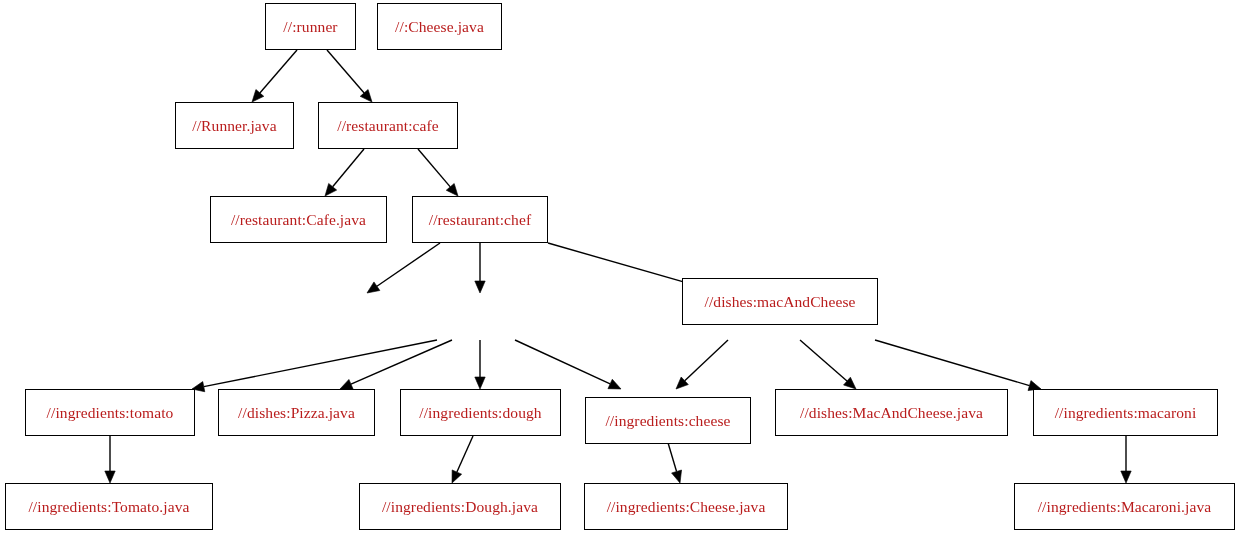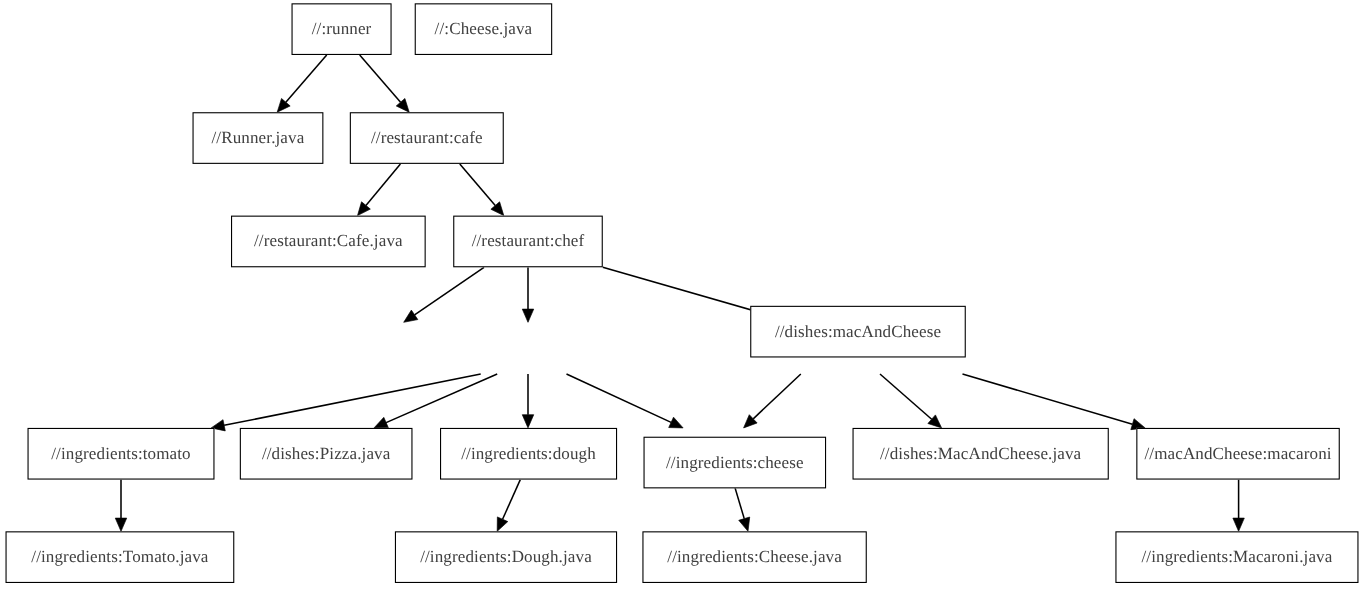--- a/index.html
+++ b/index.html
@@ -23,21 +23,21 @@
     height: 539px;
   }
   .gnode {
     position: absolute;
     box-sizing: border-box;
     border: 1px solid #000000;
     background: #ffffff;
     display: flex;
     align-items: center;
     justify-content: center;
-    color: #404040;
+    color: #b91c1c;
     font-size: 15.5px;
     line-height: 1;
     white-space: nowrap;
     letter-spacing: 0.1px;
   }
   .gnode-label {
     pointer-events: none;
   }
   .edge-path {
     fill: none;
@@ -158,21 +158,21 @@
     <div class="gnode" style="left: 400px; top: 389px; width: 161px; height: 47px;">
       <span class="gnode-label">//ingredients:dough</span>
     </div>
     <div class="gnode" style="left: 585px; top: 397px; width: 166px; height: 47px;">
       <span class="gnode-label">//ingredients:cheese</span>
     </div>
     <div class="gnode" style="left: 775px; top: 389px; width: 233px; height: 47px;">
       <span class="gnode-label">//dishes:MacAndCheese.java</span>
     </div>
     <div class="gnode" style="left: 1033px; top: 389px; width: 185px; height: 47px;">
-      <span class="gnode-label">//macAndCheese:macaroni</span>
+      <span class="gnode-label">//ingredients:macaroni</span>
     </div>
     <div class="gnode" style="left: 5px; top: 483px; width: 208px; height: 47px;">
       <span class="gnode-label">//ingredients:Tomato.java</span>
     </div>
     <div class="gnode" style="left: 359px; top: 483px; width: 202px; height: 47px;">
       <span class="gnode-label">//ingredients:Dough.java</span>
     </div>
     <div class="gnode" style="left: 584px; top: 483px; width: 204px; height: 47px;">
       <span class="gnode-label">//ingredients:Cheese.java</span>
     </div>

